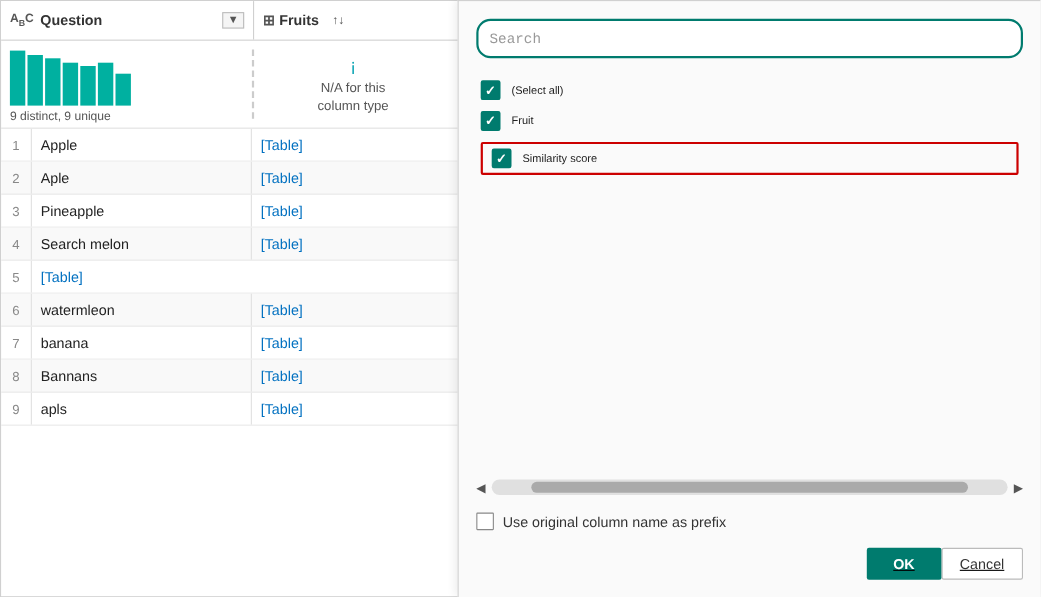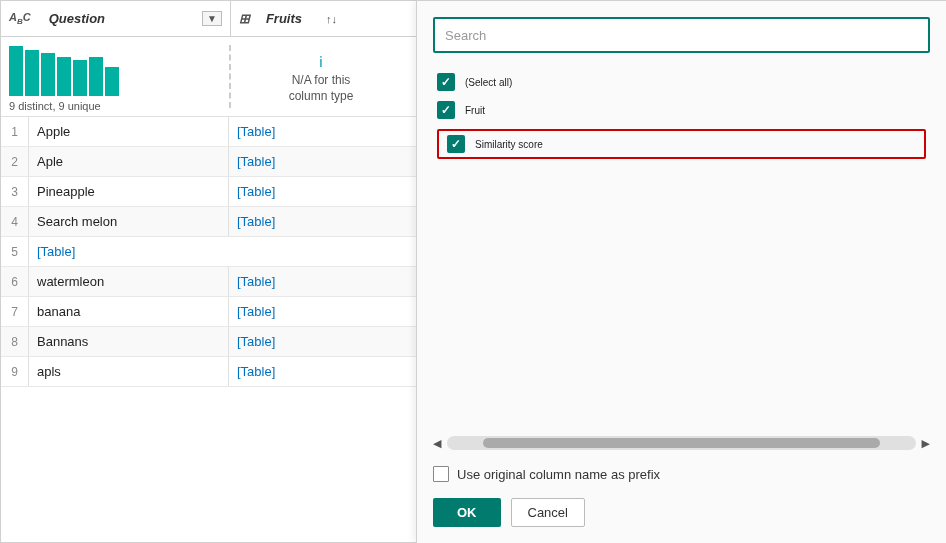--- a/index.html
+++ b/index.html
@@ -39,27 +39,26 @@
       align-items: center;
       border-bottom: 1px solid #d0d0d0;
       background: #fff;
       height: 36px;
     }
 
     .col-header {
       display: flex;
       align-items: center;
       padding: 0 8px;
-      gap: 16px;
+      gap: 4px;
       border-right: 1px solid #d0d0d0;
       height: 100%;
       font-size: 13px;
       font-weight: 600;
       color: #333;
-      font-style: italic;
     }
 
     .col-header-question {
       width: 230px;
     }
 
     .col-header-fruits {
       flex: 1;
     }
 
@@ -147,26 +146,27 @@
     }
 
     .search-input-wrapper {
       width: 100%;
     }
 
     .search-input {
       width: 100%;
       height: 36px;
       border: 2px solid #007b6e;
-      border-radius: 2px;
+      border-radius: 13px;
       padding: 0 10px;
       font-size: 13px;
       color: #333;
       outline: none;
       background: #fff;
+      font-family: Liberation Mono, monospace;
     }
 
     .search-input::placeholder {
       color: #999;
     }
 
     
     .checkbox-list {
       display: flex;
       flex-direction: column;
@@ -264,23 +264,23 @@
     }
 
     .prefix-label {
       font-size: 13px;
       color: #333;
     }
 
     
     .button-row {
       display: flex;
-      justify-content: flex-start;
-      gap: 10px;
+      justify-content: flex-end;
       margin-top: 4px;
+      text-decoration: underline;
     }
 
     .btn-ok {
       padding: 6px 24px;
       background: #007b6e;
       color: #fff;
       border: none;
       font-size: 13px;
       font-weight: 600;
       cursor: pointer;

